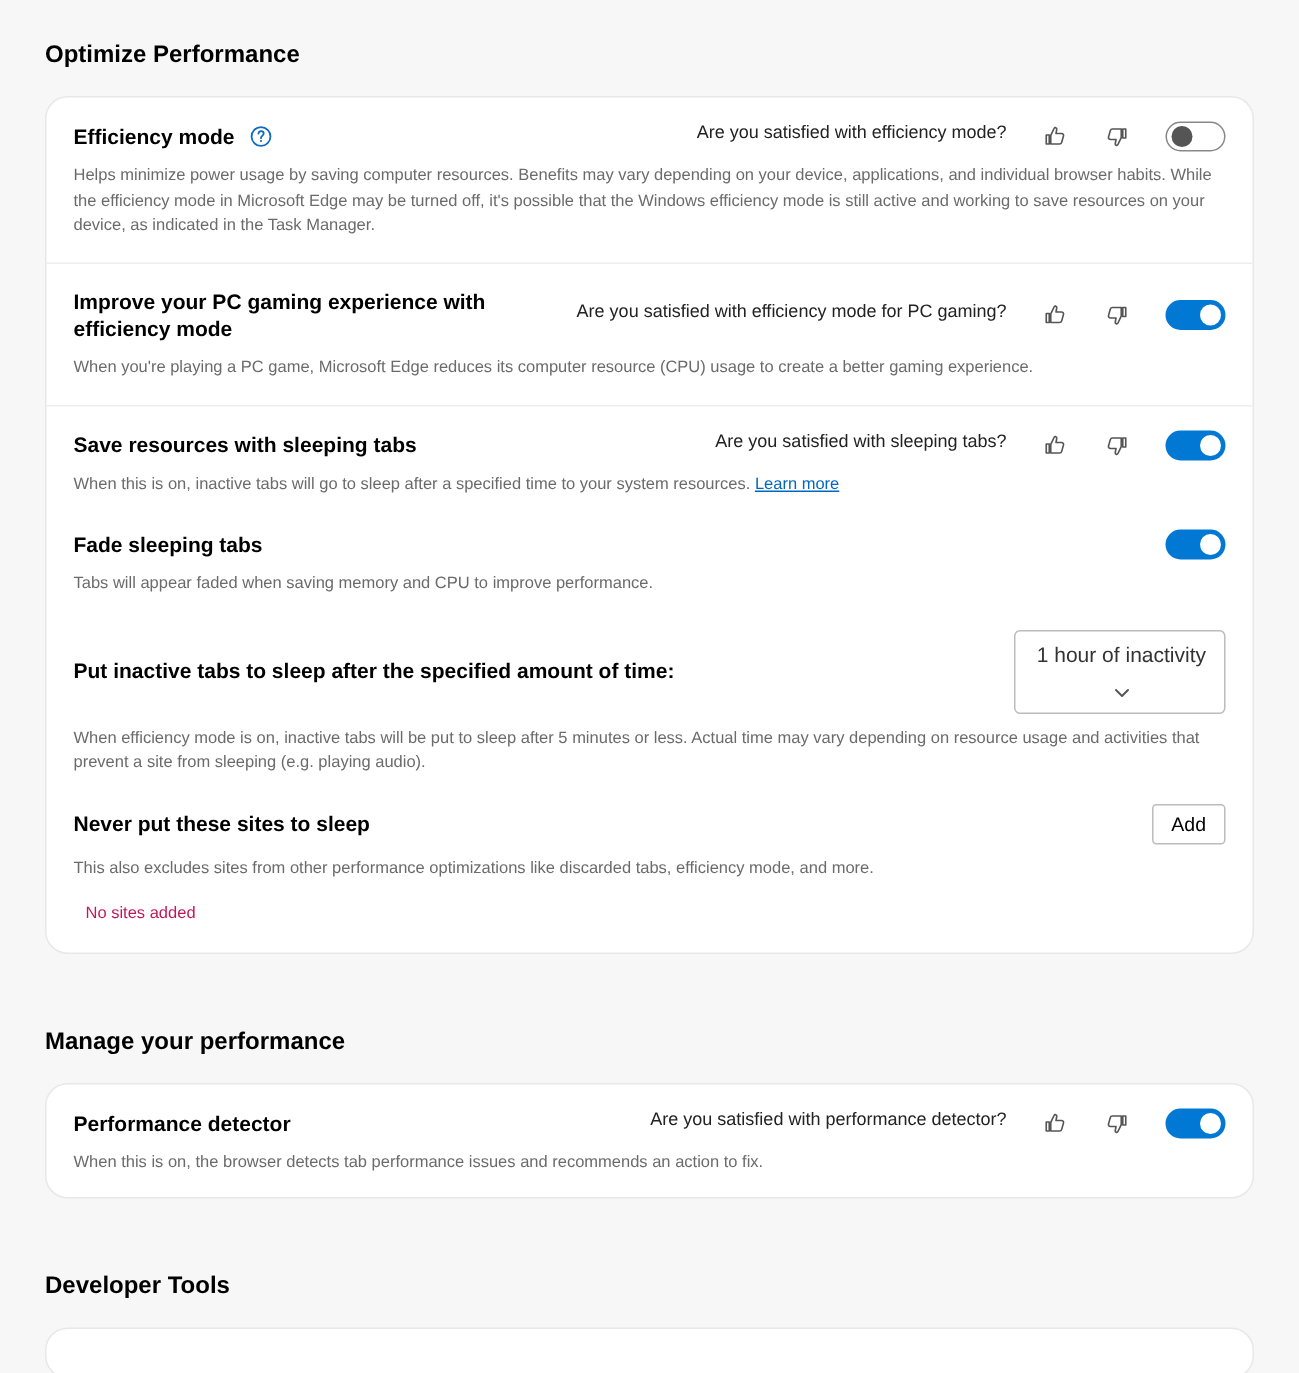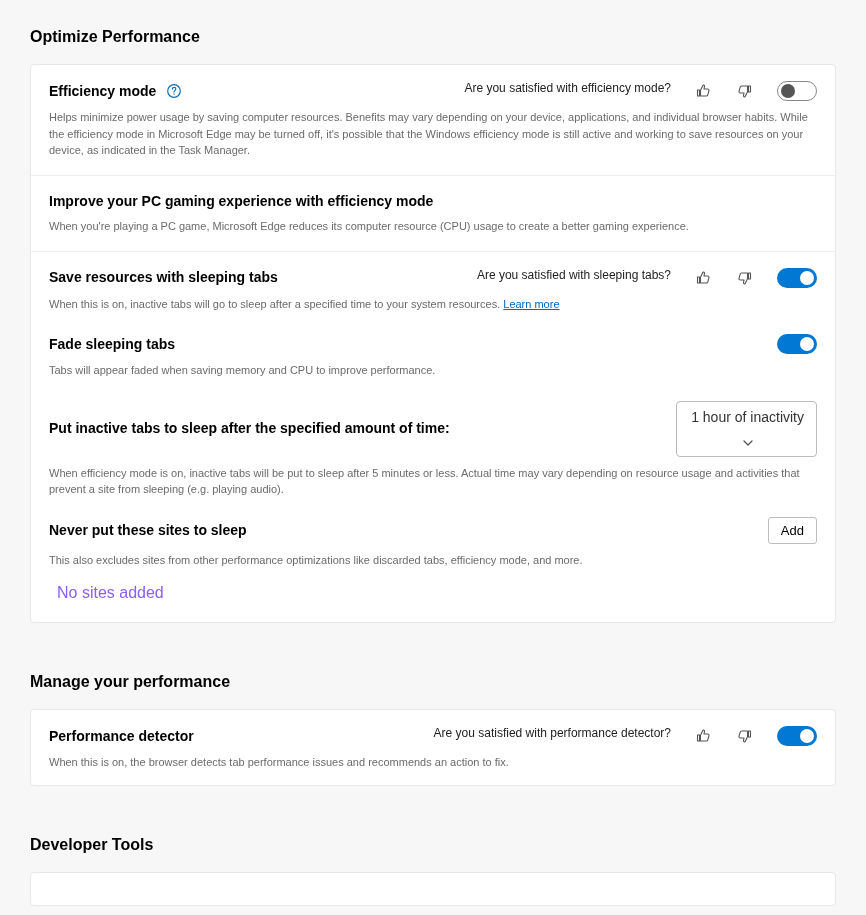--- a/index.html
+++ b/index.html
@@ -16,21 +16,21 @@
       font-weight: 600;
       margin-bottom: 18px;
       margin-top: 8px;
     }
     h2.section-heading.extra-top {
       margin-top: 50px;
     }
     .card {
       background: #fff;
       border: 1px solid #e8e8e8;
-      border-radius: 4px;
+      border-radius: 15px;
     }
     .section {
       padding: 16px 18px 16px 18px;
       border-bottom: 1px solid #eee;
     }
     .section:last-child { border-bottom: none; }
     .section.tight-bottom { padding-bottom: 14px; }
     .row {
       display: flex;
       align-items: center;
@@ -139,22 +139,22 @@
 
     .add-btn {
       border: 1px solid #bcbcbc;
       border-radius: 3px;
       padding: 5px 12px;
       background: #fff;
       font-size: 13px;
       cursor: pointer;
     }
     .empty-list {
-      color: #8b5cf6;
-      font-size: 16px;
+      color: #be185d;
+      font-size: 11px;
       padding: 16px 0 4px 8px;
     }
 
     .subsection {
       margin-top: 22px;
     }
   </style>
 </head>
 <body>
 
@@ -191,20 +191,36 @@
           </span>
       </div>
     </div>
     <div class="desc">Helps minimize power usage by saving computer resources. Benefits may vary depending on your device, applications, and individual browser habits. While the efficiency mode in Microsoft Edge may be turned off, it's possible that the Windows efficiency mode is still active and working to save resources on your device, as indicated in the Task Manager.</div>
   </div>
 
   <div class="section">
     <div class="row">
       <div class="row-left title-wrap">
         <span class="title">Improve your PC gaming experience with efficiency mode</span>
+      </div>
+      <div class="controls">
+        <span class="feedback-q">Are you satisfied with efficiency mode for PC gaming?</span>
+        <span class="thumb-btn">
+          <svg width="16" height="16" viewBox="0 0 16 16">
+              <path d="M4.5 7v6h-2V7h2zm1 6V7.3l2.3-4.8c.2-.4.6-.5 1-.4.5.2.8.7.7 1.2L9 6h3.7c.9 0 1.5.8 1.3 1.6l-1.2 4.3c-.2.7-.8 1.1-1.5 1.1H5.5z" fill="none" stroke="#555" stroke-width="1.1" stroke-linejoin="round"></path>
+            </svg>
+        </span>
+        <span class="thumb-btn">
+          <svg width="16" height="16" viewBox="0 0 16 16">
+              <path d="M11.5 9V3h2v6h-2zm-1-6v5.7l-2.3 4.8c-.2.4-.6.5-1 .4-.5-.2-.8-.7-.7-1.2L7 10H3.3c-.9 0-1.5-.8-1.3-1.6l1.2-4.3C3.4 3.4 4 3 4.7 3h5.8z" fill="none" stroke="#555" stroke-width="1.1" stroke-linejoin="round"></path>
+            </svg>
+        </span>
+        <span class="toggle on">
+            <span class="knob"></span>
+          </span>
       </div>
     </div>
     <div class="desc">When you're playing a PC game, Microsoft Edge reduces its computer resource (CPU) usage to create a better gaming experience.</div>
   </div>
 
   <div class="section">
 
     <div>
       <div class="row">
         <div class="row-left">

